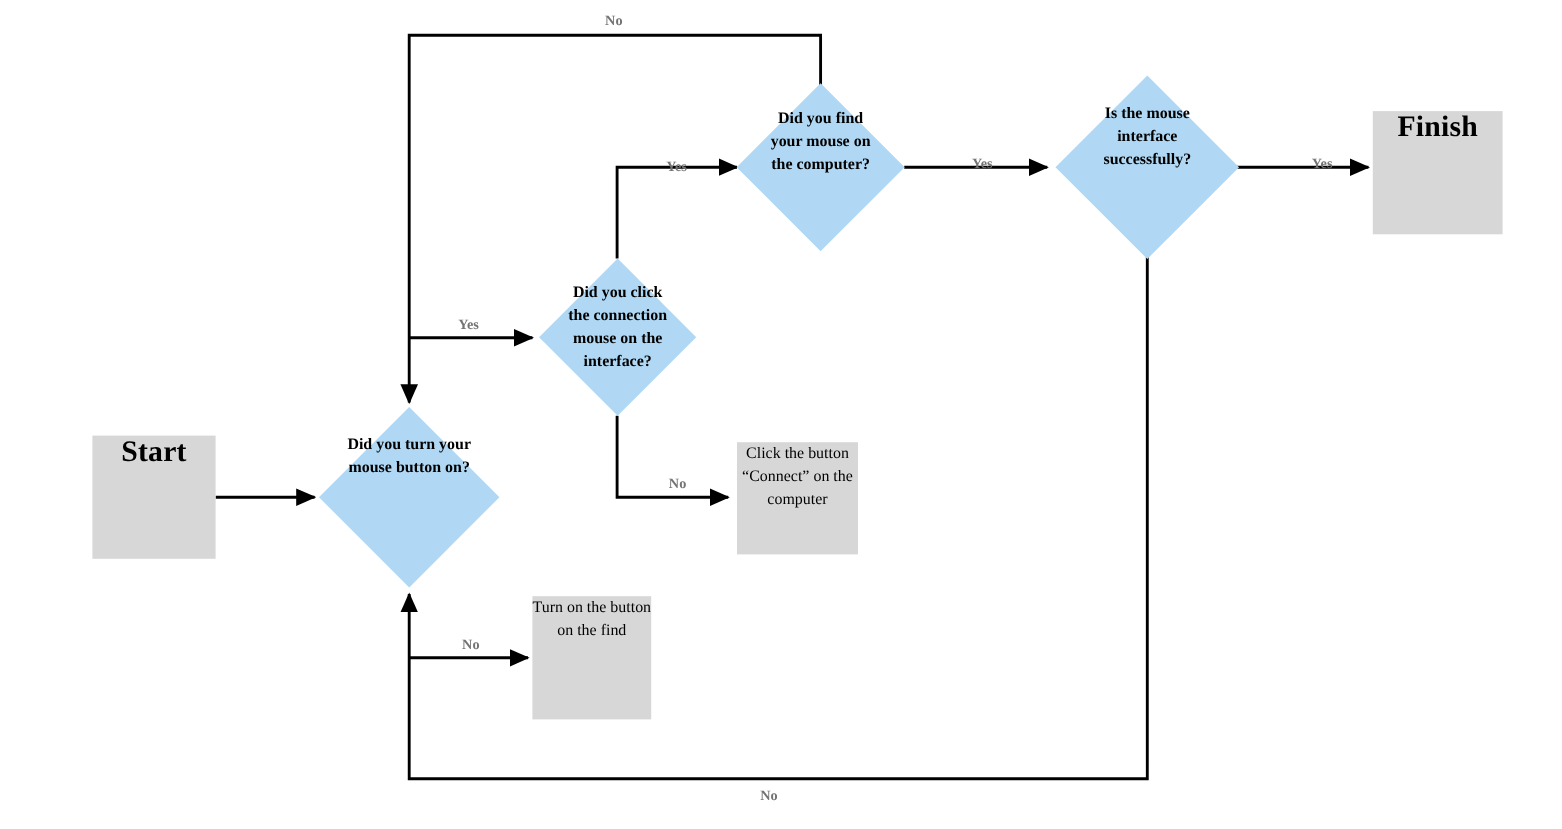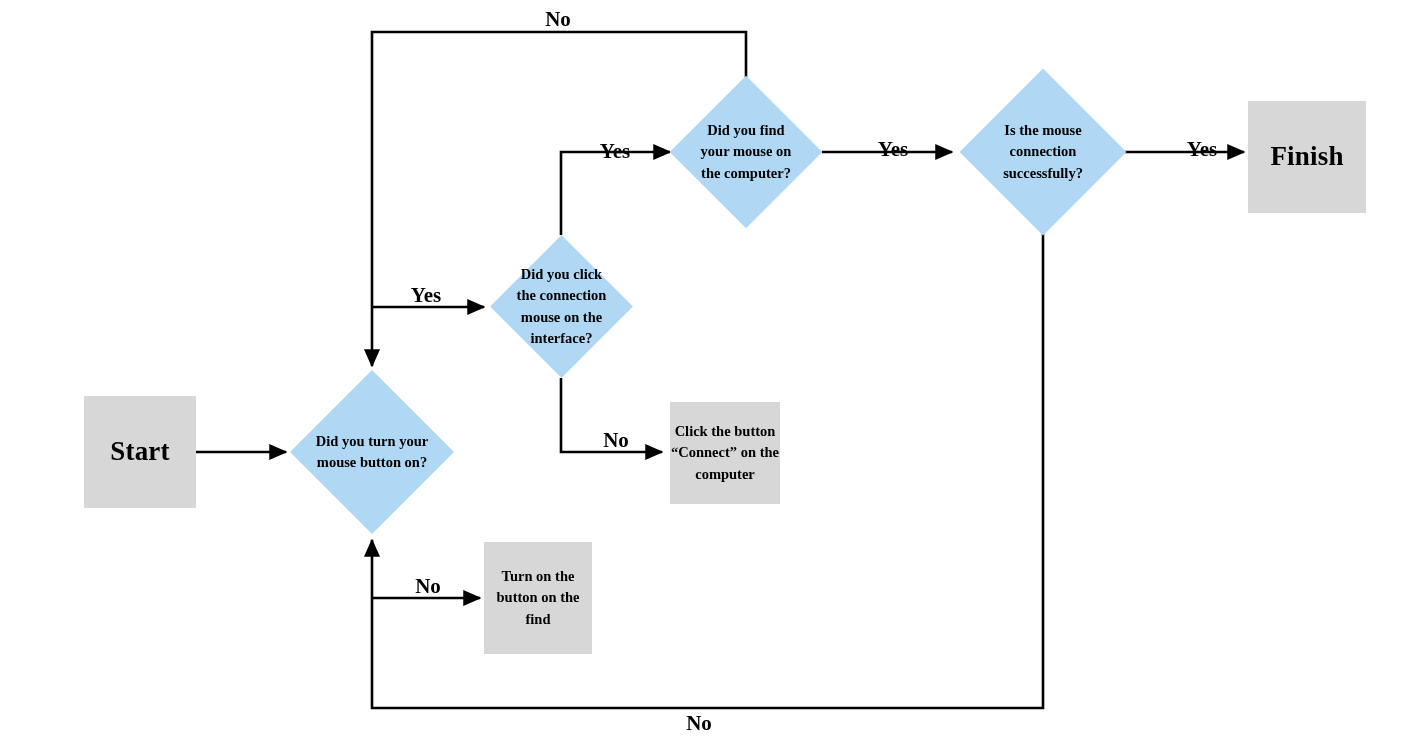--- a/index.html
+++ b/index.html
@@ -21,42 +21,42 @@
     position: absolute;
     left: 0;
     top: 0;
     width: 1420px;
     height: 754px;
   }
   .node {
     position: absolute;
     box-sizing: border-box;
     display: flex;
-    align-items: center;
+    align-items: flex-start;
     justify-content: center;
     text-align: center;
     z-index: 3;
   }
   .terminator {
     background: #d7d7d7;
     font-weight: bold;
     color: #000000;
   }
   .terminator .label-text {
     font-size: 27px;
     line-height: 1.1;
     letter-spacing: 0.2px;
   }
   .process {
     background: #d7d7d7;
     color: #000000;
   }
   .process .label-text {
     font-size: 14.5px;
-    font-weight: bold;
+    font-weight: normal;
     line-height: 1.45;
     width: 118px;
   }
   .decision {
     background: transparent;
   }
   .decision .diamond-shape {
     position: absolute;
     left: 0;
     top: 0;
@@ -69,23 +69,23 @@
   .decision .label-text {
     position: relative;
     z-index: 2;
     font-size: 14.5px;
     font-weight: bold;
     line-height: 1.45;
     color: #000000;
   }
   .edge-label {
     position: absolute;
-    font-size: 21px;
+    font-size: 13px;
     font-weight: bold;
-    color: #000000;
+    color: #737373;
     white-space: nowrap;
     transform: translate(-50%, -50%);
     z-index: 4;
   }
 </style>
 </head>
 <body>
 
 <div id="canvas">
 
@@ -137,21 +137,21 @@
     <span class="label-text">Click the button “Connect” on the computer</span>
   </div>
 
   <div class="node decision" style="left:692px; top:98px; width:108px; height:108px;">
     <span class="diamond-shape"></span>
     <span class="label-text" style="width:116px;">Did you find your mouse on the computer?</span>
   </div>
 
   <div class="node decision" style="left:984px; top:93px; width:118px; height:118px;">
     <span class="diamond-shape"></span>
-    <span class="label-text" style="width:128px;">Is the mouse connection successfully?</span>
+    <span class="label-text" style="width:128px;">Is the mouse interface successfully?</span>
   </div>
 
   <div class="node terminator" style="left:1248px; top:101px; width:118px; height:112px;">
     <span class="label-text">Finish</span>
   </div>
 
   <span class="edge-label" style="left:428px; top:586px;">No</span>
 
   <span class="edge-label" style="left:426px; top:295px;">Yes</span>
 

